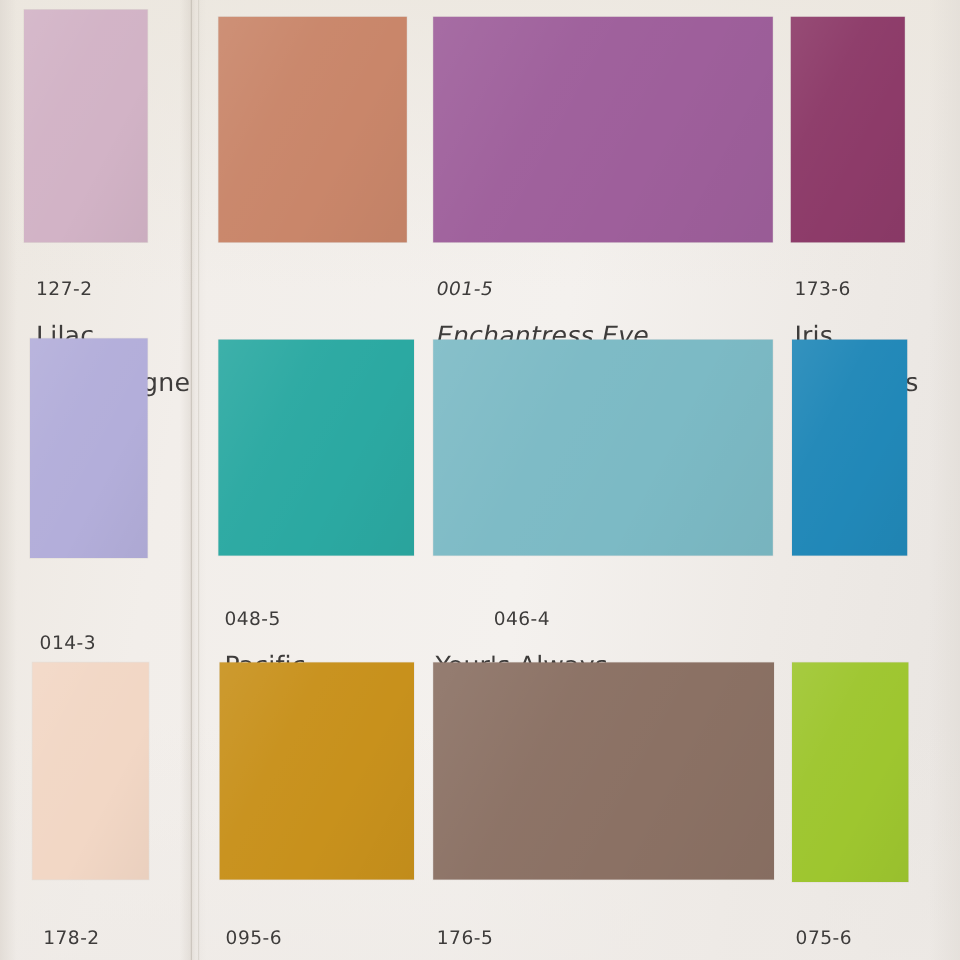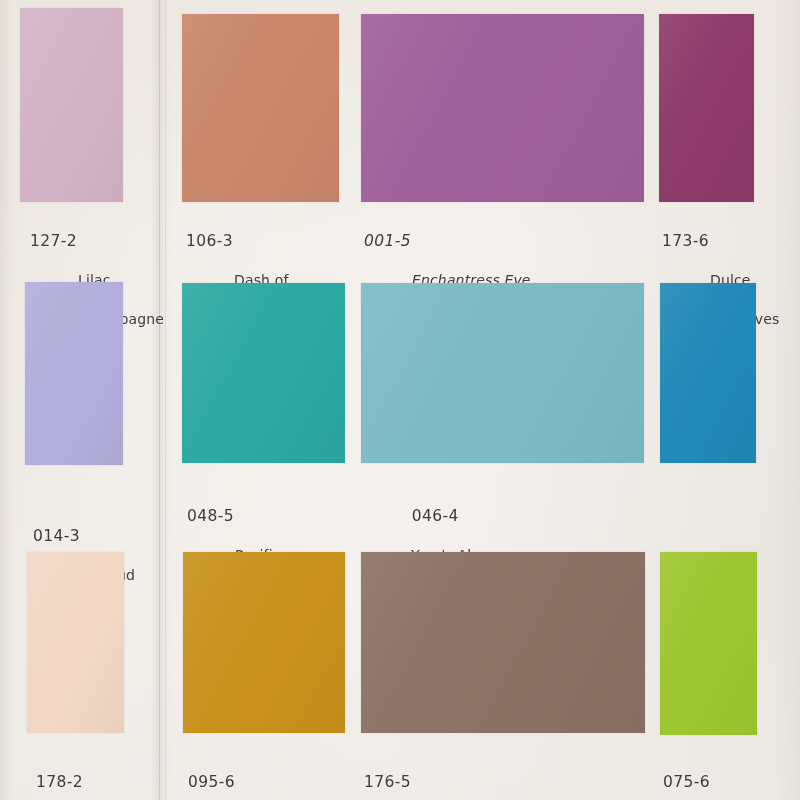--- a/index.html
+++ b/index.html
@@ -97,22 +97,21 @@
     letter-spacing: 0.15px;
     white-space: pre-line;
   }
   .label .code {
     display: block;
     font-size: 15.5px;
     letter-spacing: 0.4px;
   }
   .label .nm {
     display: block;
-    font-size: 14px;
-    margin-left: 48px;
+    font-size: 21px;
   }
 </style>
 </head>
 <body>
 
 <div id="card">
 
   <div id="paper-base"></div>
   <div id="paper-shade-top"></div>
   <div id="paper-shade-bottom"></div>
@@ -130,42 +129,37 @@
   <div class="label" style="left:30px; top:212px;">
     <span class="code">127-2</span>
     <span class="nm">Lilac</span>
     <span class="nm">Champagne</span>
   </div>
 
   <div class="swatch" style="left:182px; top:14px; width:157px; height:188px;">
     <div class="chip" style="background-color: rgb(201, 134, 106);"></div>
     <div class="gloss"></div>
   </div>
-  <div class="label" style="left:186px; top:212px;">
-    <span class="code">106-3</span>
-    <span class="nm">Dash of</span>
-    <span class="nm">Cinnamon</span>
-  </div>
 
   <div class="swatch" style="left:361px; top:14px; width:283px; height:188px;">
     <div class="chip" style="background-color: rgb(158, 95, 155);"></div>
     <div class="gloss"></div>
   </div>
   <div class="label" style="left:364px; top:212px;font-style:italic;">
     <span class="code">001-5</span>
     <span class="nm">Enchantress Eve</span>
   </div>
 
   <div class="swatch" style="left:659px; top:14px; width:95px; height:188px;">
     <div class="chip" style="background-color: rgb(141, 59, 105);"></div>
     <div class="gloss"></div>
   </div>
   <div class="label" style="left:662px; top:212px;">
     <span class="code">173-6</span>
-    <span class="nm">Dulce</span>
+    <span class="nm">Iris</span>
     <span class="nm">Preserves</span>
   </div>
 
   <div class="swatch" style="left:25px; top:282px; width:98px; height:183px;">
     <div class="chip" style="background-color: rgb(179, 174, 218);"></div>
     <div class="gloss"></div>
   </div>
   <div class="label" style="left:33px; top:507px;">
     <span class="code">014-3</span>
     <span class="nm">Iris Bud</span>

